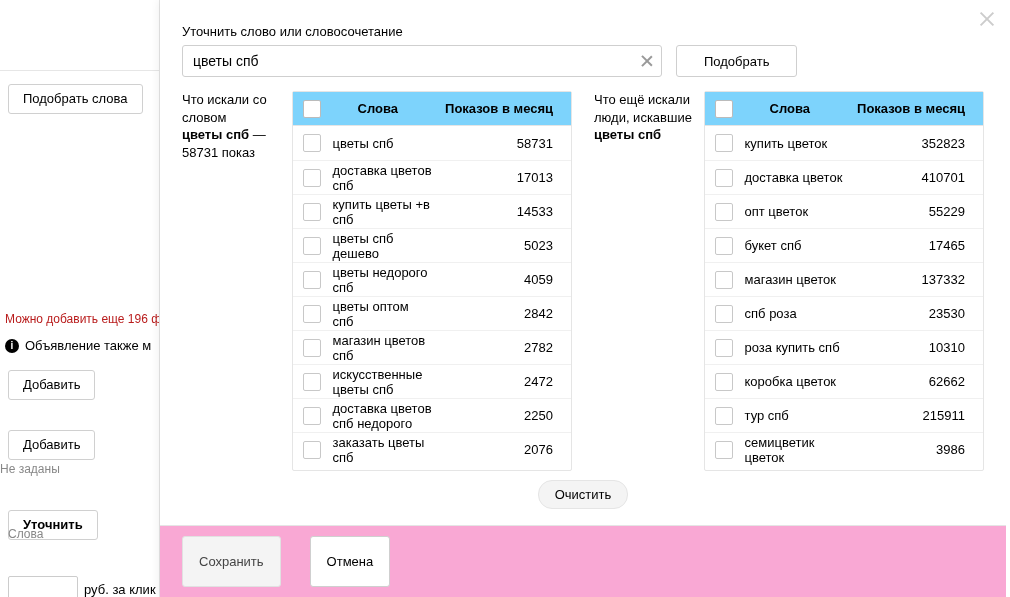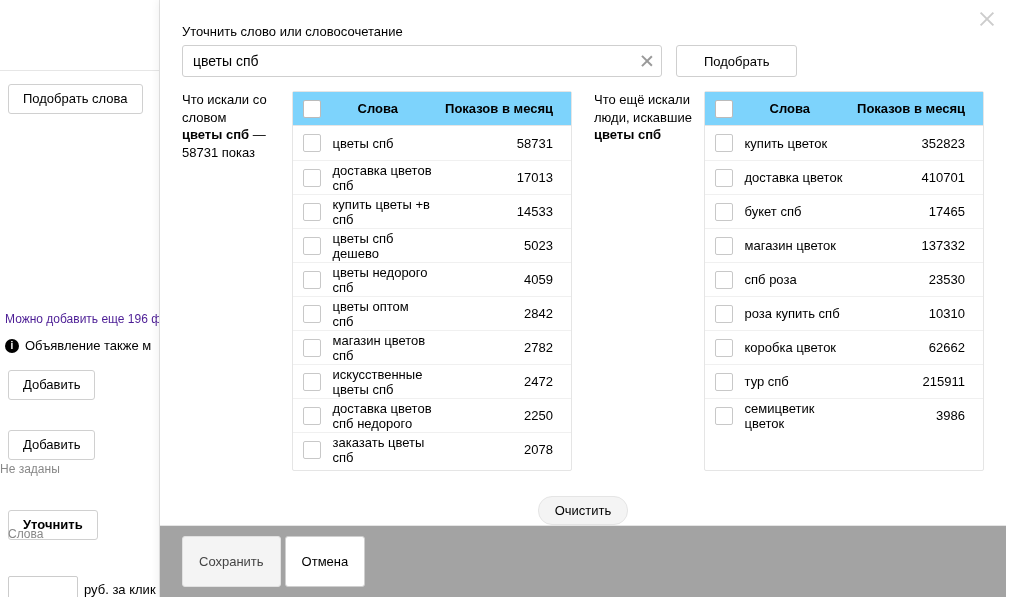--- a/index.html
+++ b/index.html
@@ -8,21 +8,21 @@
 
   
   .bg-page { position: absolute; inset: 0; background: #fff; }
   .bg-top-border { position: absolute; left: 0; right: 0; top: 70px; border-top: 1px solid #e6e6e6; }
   .bg-btn { position: absolute; background: #fff; border: 1px solid #d0d0d0; border-radius: 3px; padding: 6px 14px; font-size: 13px; cursor: pointer; line-height: 1.2; }
   .select-words { left: 8px; top: 40px; margin-top: 44px; }
   .bg-textarea { position: absolute; left: 8px; top: 78px; width: 170px; height: 224px; border: 1px solid #dcdcdc; border-radius: 2px; padding: 7px 8px; font-size: 13px; line-height: 1.45; background: #fff; overflow: hidden; }
   .bg-textarea p { white-space: nowrap; }
   .tx-red { color: #c00; text-decoration: underline dotted #c00; text-underline-offset: 2px; }
   .tx-wave { text-decoration: underline wavy #c00; text-underline-offset: 2px; }
-  .bg-hint { position: absolute; left: 5px; top: 312px; font-size: 12px; color: #4c1d95; }
+  .bg-hint { position: absolute; left: 5px; top: 312px; font-size: 12px; color: #b91c1c; }
   .bg-info-row { position: absolute; left: 5px; top: 338px; font-size: 13px; display: flex; gap: 6px; align-items: center; }
   .bg-info-icon { width: 14px; height: 14px; border-radius: 50%; background: #000; color: #fff; font-size: 10px; font-weight: bold; display: flex; align-items: center; justify-content: center; line-height: 1; }
   .add-btn-1 { left: 8px; top: 370px; }
   .add-btn-2 { left: 8px; top: 430px; }
   .bg-notset { position: absolute; left: 0; top: 462px; font-size: 12px; color: #888; }
   .refine-btn { left: 8px; top: 510px; font-weight: bold; }
   .bg-region { position: absolute; left: 8px; top: 527px; font-size: 12px; color: #888; }
   .bg-price-row { position: absolute; left: 8px; top: 576px; display: flex; align-items: center; gap: 6px; font-size: 13px; }
   .bg-price-input { width: 70px; height: 26px; border: 1px solid #ccc; border-radius: 2px; padding: 0 4px; }
 
@@ -64,21 +64,21 @@
   .r-count { width: 120px; text-align: right; font-size: 13px; margin-right: 6px; }
 
   
   .tbl-body::-webkit-scrollbar { width: 14px; }
   .tbl-body::-webkit-scrollbar-track { background: #fafafa; }
   .tbl-body::-webkit-scrollbar-thumb { background: #cfcfcf; border-radius: 2px; }
 
   .clear-row { text-align: center; padding: 10px 0 0 0; }
   .clear-btn { display: inline-block; background: #f4f4f4; border: 1px solid #e5e5e5; border-radius: 14px; padding: 6px 16px; font-size: 13px; cursor: pointer; }
 
-  .modal-footer { border-top: 1px solid #e5e5e5; padding: 10px 22px; display: flex; gap: 4px; background: #a3a3a3; }
+  .modal-footer { border-top: 1px solid #e5e5e5; padding: 10px 22px; display: flex; gap: 29px; background: #f9a8d4; margin-top: 16px; }
   .save-btn { background: #f4f4f4; border: 1px solid #e1e1e1; color: #444; border-radius: 3px; padding: 7px 16px; font-size: 13px; cursor: pointer; }
   .cancel-btn { background: #fff; border: 1px solid #cfcfcf; border-radius: 3px; padding: 17px 16px; font-size: 13px; cursor: pointer; }
 </style>
 </head>
 <body>
 
 <div class="bg-page">
   <div class="bg-top-border"></div>
 
   <button class="bg-btn select-words">Подобрать слова</button>
@@ -173,21 +173,21 @@
                 <span class="r-count">2472</span>
               </div>
               <div class="row">
                 <span class="r-chk"></span>
                 <span class="r-word">доставка цветов спб недорого</span>
                 <span class="r-count">2250</span>
               </div>
               <div class="row">
                 <span class="r-chk"></span>
                 <span class="r-word">заказать цветы спб</span>
-                <span class="r-count">2078</span>
+                <span class="r-count">2076</span>
               </div>
               <div class="row" style="visibility: hidden;"></div>
             </div>
         </div>
       </div>
 
       <div class="col">
         <div class="col-header">
           <span>Что ещё искали люди, искавшие</span><br>
           <b>цветы спб</b>
@@ -204,20 +204,25 @@
                 <span class="r-word">купить цветок</span>
                 <span class="r-count">352823</span>
               </div>
               <div class="row">
                 <span class="r-chk"></span>
                 <span class="r-word">доставка цветок</span>
                 <span class="r-count">410701</span>
               </div>
               <div class="row">
                 <span class="r-chk"></span>
+                <span class="r-word">опт цветок</span>
+                <span class="r-count">55229</span>
+              </div>
+              <div class="row">
+                <span class="r-chk"></span>
                 <span class="r-word">букет спб</span>
                 <span class="r-count">17465</span>
               </div>
               <div class="row">
                 <span class="r-chk"></span>
                 <span class="r-word">магазин цветок</span>
                 <span class="r-count">137332</span>
               </div>
               <div class="row">
                 <span class="r-chk"></span>

